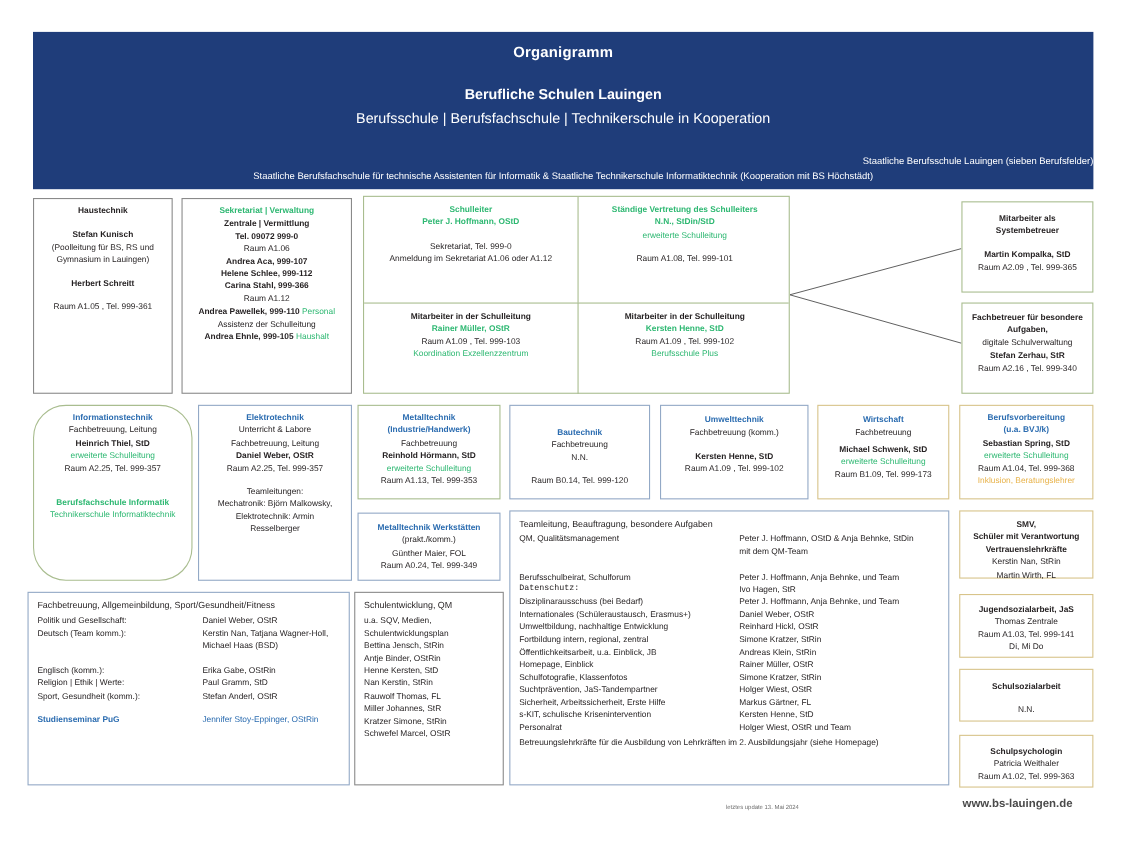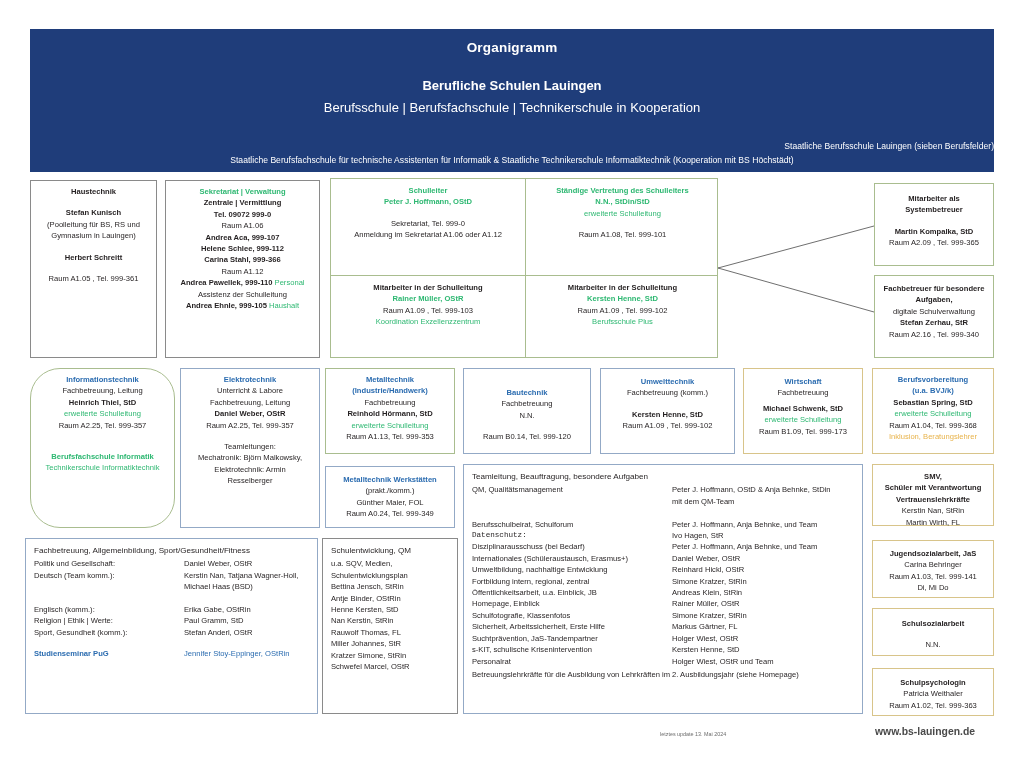--- a/index.html
+++ b/index.html
@@ -292,26 +292,26 @@
         </div>
         <div class="row">
           <div class="c1" style="width: 200px;">Homepage, Einblick</div>
           <div class="c2">Rainer Müller, OStR</div>
         </div>
         <div class="row">
           <div class="c1" style="width: 200px;">Schulfotografie,  Klassenfotos</div>
           <div class="c2">Simone Kratzer, StRin</div>
         </div>
         <div class="row">
+          <div class="c1" style="width: 200px;">Suchtprävention,  JaS-Tandempartner</div>
+          <div class="c2">Holger Wiest,  OStR</div>
+        </div>
+        <div class="row">
           <div class="c1" style="width: 200px;">Sicherheit, Arbeitssicherheit,  Erste Hilfe</div>
           <div class="c2">Markus Gärtner, FL</div>
-        </div>
-        <div class="row">
-          <div class="c1" style="width: 200px;">Suchtprävention,  JaS-Tandempartner</div>
-          <div class="c2">Holger Wiest,  OStR</div>
         </div>
         <div class="row">
           <div class="c1" style="width: 200px;">s-KIT, schulische  Krisenintervention</div>
           <div class="c2">Kersten Henne, StD</div>
         </div>
         <div class="row">
           <div class="c1" style="width: 200px;">Personalrat</div>
           <div class="c2">Holger Wiest,  OStR und Team</div>
         </div>
       </div>
@@ -376,21 +376,21 @@
   <div class="box gold" style="left:872px;top:464px;width:122px;height:62px;padding-top:6px;">
     <div class="b">SMV,</div>
     <div class="b">Schüler mit Verantwortung</div>
     <div class="b">Vertrauenslehrkräfte</div>
     <div>Kerstin  Nan, StRin</div>
     <div>Martin Wirth,  FL</div>
   </div>
 
   <div class="box gold" style="left:872px;top:540px;width:122px;height:58px;padding-top:7px;">
     <div class="b">Jugendsozialarbeit, JaS</div>
-    <div>Carina Behringer</div>
+    <div>Thomas Zentrale</div>
     <div>Raum A1.03, Tel. 999-141</div>
     <div>Di, Mi Do</div>
   </div>
 
   <div class="box gold" style="left:872px;top:608px;width:122px;height:48px;padding-top:9px;">
     <div class="b">Schulsozialarbeit</div>
     <div class="sp10"></div>
     <div>N.N.</div>
   </div>
 

